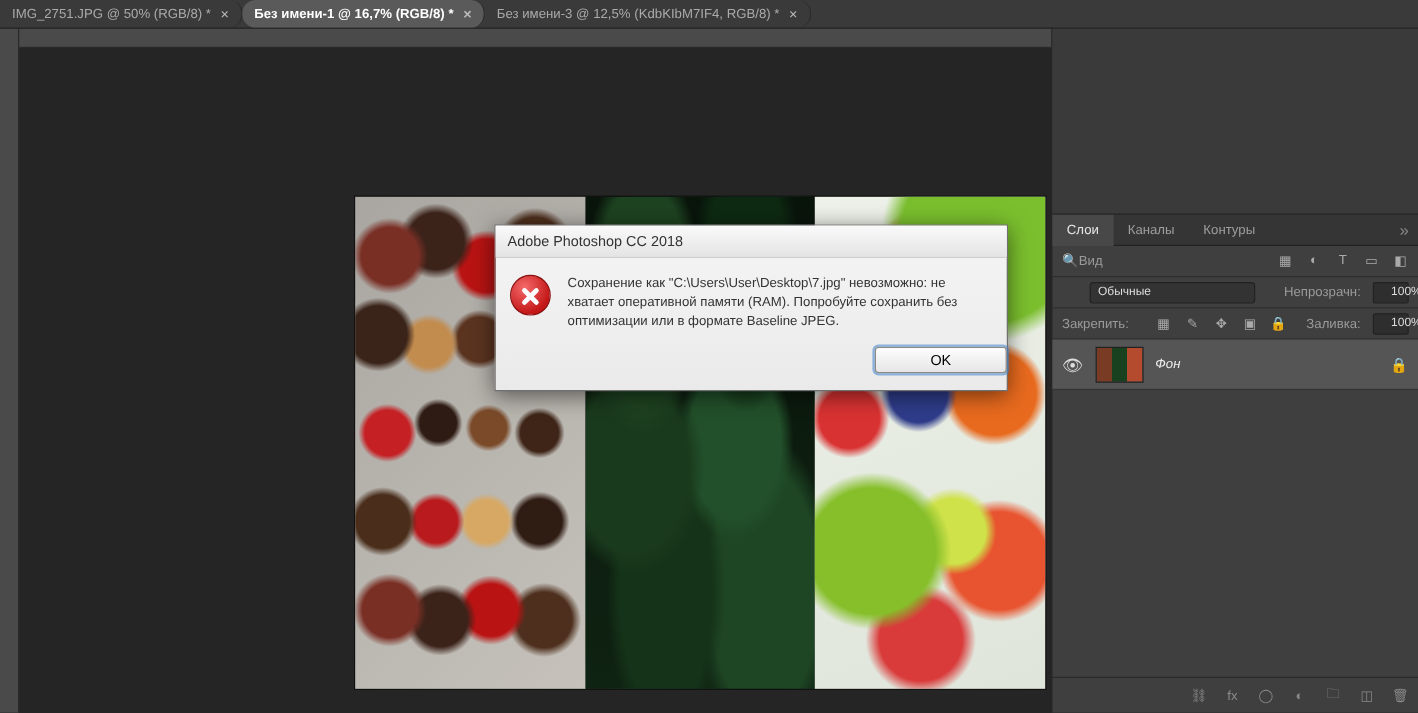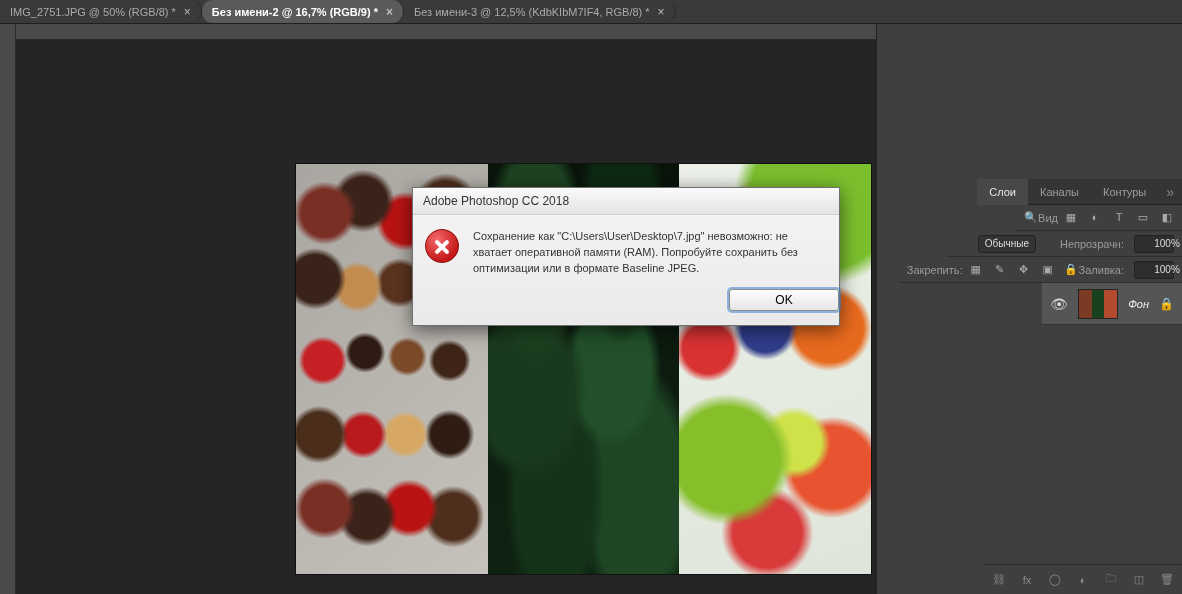--- a/index.html
+++ b/index.html
@@ -180,21 +180,20 @@
     box-shadow: 0 0 0 2px rgba(59,132,210,.55);
   }
 
   
   .panels {
     width: 306px;
     background: #3f3f3f;
     border-left: 1px solid #222;
     display: flex;
     flex-direction: column;
-    align-items: flex-end;
   }
   .panels-top {
     height: 155px;
     background: #3a3a3a;
     border-bottom: 1px solid #222;
   }
   .panel-tabs {
     display: flex;
     align-items: center;
     height: 26px;
@@ -219,21 +218,21 @@
   .panel-row .lbl { flex:0 0 auto; margin-right:6px; }
   .panel-row .select {
     flex:1; background:#333; border:1px solid #222;
     height:18px; padding:0 6px; font-size:10px;
     display:flex; align-items:center; color:#ddd;
     border-radius:3px;
     margin-left:23px;
   }
   .panel-row .icons { display:flex; gap:10px; margin-left:auto; color:#aaa; }
   .panel-row .field {
-    width:40px; background:#2e2e2e; border:1px solid #222;
+    width:30px; background:#2e2e2e; border:1px solid #222;
     height:18px; font-size:10px; color:#ddd;
     display:flex; align-items:center; justify-content:center;
     margin-left:4px; border-radius:2px;padding-left:26px;
   }
 
   .layer-row {
     display:flex; align-items:center; gap:10px;
     height:42px; padding:0 8px;
     background:#555; border-bottom:1px solid #333;
   }
@@ -261,21 +260,21 @@
 </style>
 </head>
 <body>
 
 <div class="tabbar">
   <div class="tab">
     <span>IMG_2751.JPG @ 50% (RGB/8) *</span>
     <span class="close">×</span>
   </div>
   <div class="tab active">
-    <span>Без имени-2 @ 16,7% (RGB/9) *</span>
+    <span>Без имени-1 @ 16,7% (RGB/8) *</span>
     <span class="close">×</span>
   </div>
   <div class="tab">
     <span>Без имени-3 @ 12,5% (KdbKIbM7IF4, RGB/8) *</span>
     <span class="close">×</span>
   </div>
 </div>
 
 <div class="main">
 

